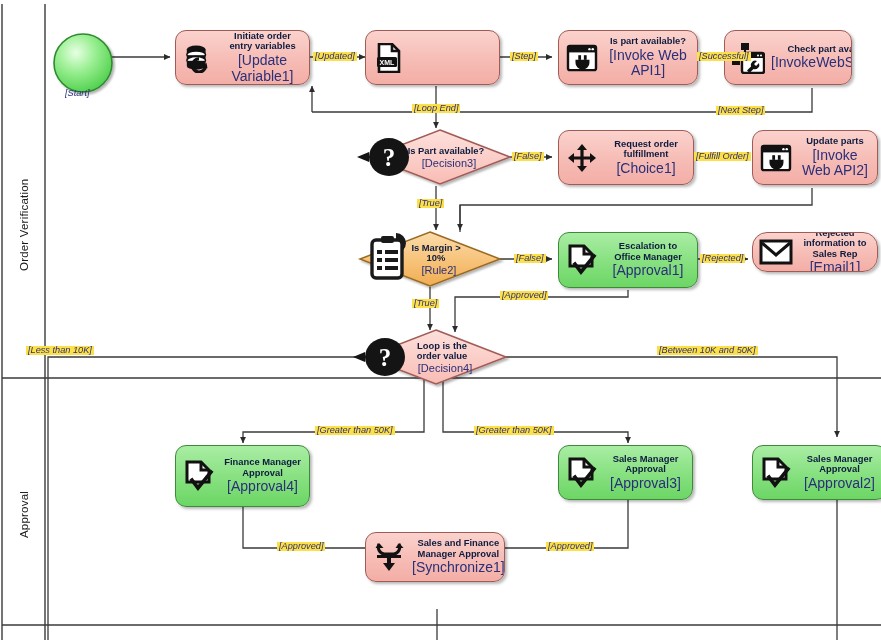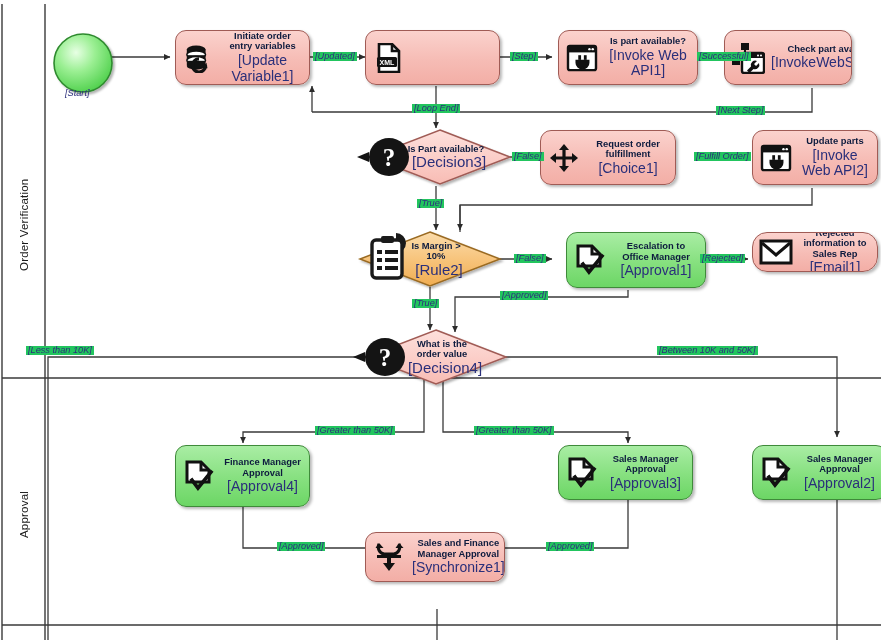--- a/index.html
+++ b/index.html
@@ -64,28 +64,28 @@
   }
   
   .dia{position:absolute;}
   .dia .dtxt{
     position:absolute;left:0;top:0;width:100%;height:100%;
     display:flex;flex-direction:column;align-items:center;justify-content:center;
     text-align:center;line-height:1.12;pointer-events:none;
     padding-left:12px;box-sizing:border-box;
   }
   .dia .title{font-size:9.4px;font-weight:bold;color:#0d1b3e;}
-  .dia .sub{font-size:15px;color:#2a2f7a;padding-left:6px;}
+  .dia .sub{font-size:11px;color:#2a2f7a;padding-left:6px;}
   
   .elabel{
     position:absolute;
     font-size:9.2px;
     font-style:italic;
     color:#2c2f7d;
-    background:#22c55e;
+    background:#fde047;
     padding:0 2px;
     white-space:nowrap;
     line-height:1;
     text-align:center;
   }
   .startlabel{
     position:absolute;
     font-size:9.2px;font-style:italic;color:#2c2f7d;white-space:nowrap;
   }
 </style>
@@ -286,21 +286,21 @@
         <circle cx="30" cy="13.5" r="1" fill="#fff"></circle>
         <path d="M26 19 a4.5 4.5 0 0 0 -6 5.5 l-4 4 l2.5 2.5 l4 -4 a4.5 4.5 0 0 0 5.5 -6 l-3 3 l-2 -2 z" fill="#111"></path>
       </svg>
     </div>
     <div class="txt">
       <span class="title">Check part availability</span>
       <span class="sub">[InvokeWebService2]</span>
     </div>
   </div>
 
-  <div class="node pink" style="left:540px;top:130px;width:136px;height:55px;">
+  <div class="node pink" style="left:558px;top:130px;width:136px;height:55px;">
     <div class="ico">
       <svg width="32" height="32" viewBox="0 0 32 32">
         <g stroke="#111" stroke-width="3.2" fill="none" stroke-linecap="butt">
           <path d="M16 5 v22"></path>
           <path d="M5 16 h22"></path>
         </g>
         <path d="M16 2 l5 6 h-10 z" fill="#111"></path>
         <path d="M30 16 l-6 5 v-10 z" fill="#111"></path>
         <path d="M2 16 l6 -5 v10 z" fill="#111"></path>
         <path d="M16 30 l-5 -6 h10 z" fill="#111"></path>
@@ -324,21 +324,21 @@
         <path d="M10 17 h15 v3 a7.5 7.5 0 0 1 -15 0 z" fill="#111"></path>
         <rect x="16" y="24" width="3" height="4" fill="#111"></rect>
       </svg>
     </div>
     <div class="txt">
       <span class="title">Update parts</span>
       <span class="sub">[Invoke Web API2]</span>
     </div>
   </div>
 
-  <div class="node green" style="left:558px;top:232px;width:140px;height:56px;margin-left:8px;">
+  <div class="node green" style="left:558px;top:232px;width:140px;height:56px;">
     <div class="ico">
       <svg width="30" height="32" viewBox="0 0 30 32">
         <path d="M3 2 h14 l8 8 v12 h-22 z" fill="#fff" stroke="#111" stroke-width="3"></path>
         <path d="M17 2 v8 h8" fill="none" stroke="#111" stroke-width="3"></path>
         <path d="M8 20 l6 8 l13 -16" fill="none" stroke="#111" stroke-width="3.6" stroke-linecap="square"></path>
       </svg>
     </div>
     <div class="txt">
       <span class="title">Escalation to Office Manager</span>
       <span class="sub">[Approval1]</span>
@@ -427,21 +427,21 @@
   <div class="dia" style="left:360px;top:232px;width:140px;height:55px;">
     <div class="dtxt">
       <span class="title">Is Margin &gt;</span>
       <span class="title">10%</span>
       <span class="sub">[Rule2]</span>
     </div>
   </div>
 
   <div class="dia" style="left:366px;top:330px;width:140px;height:55px;">
     <div class="dtxt">
-      <span class="title">What is the</span>
+      <span class="title">Loop is the</span>
       <span class="title">order value</span>
       <span class="sub">[Decision4]</span>
     </div>
   </div>
 
   <div class="elabel" style="left:313px;top:52px;">[Updated]</div>
   <div class="elabel" style="left:510px;top:52px;">[Step]</div>
   <div class="elabel" style="left:697px;top:52px;">[Successful]</div>
   <div class="elabel" style="left:716px;top:106px;">[Next Step]</div>
   <div class="elabel" style="left:412px;top:104px;">[Loop End]</div>

